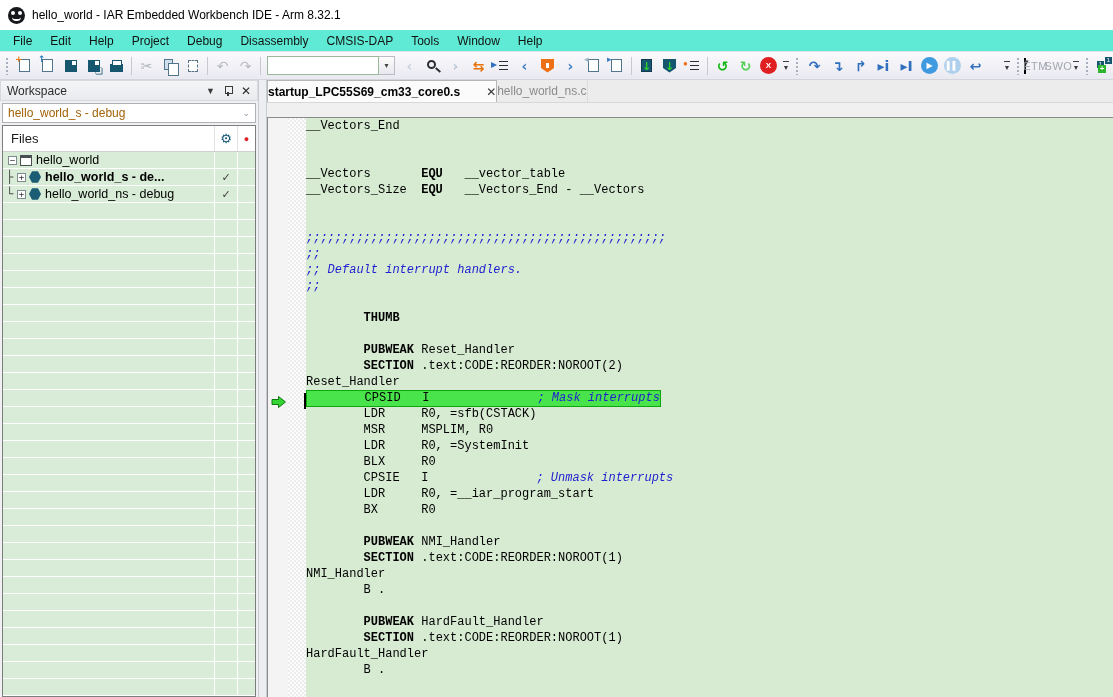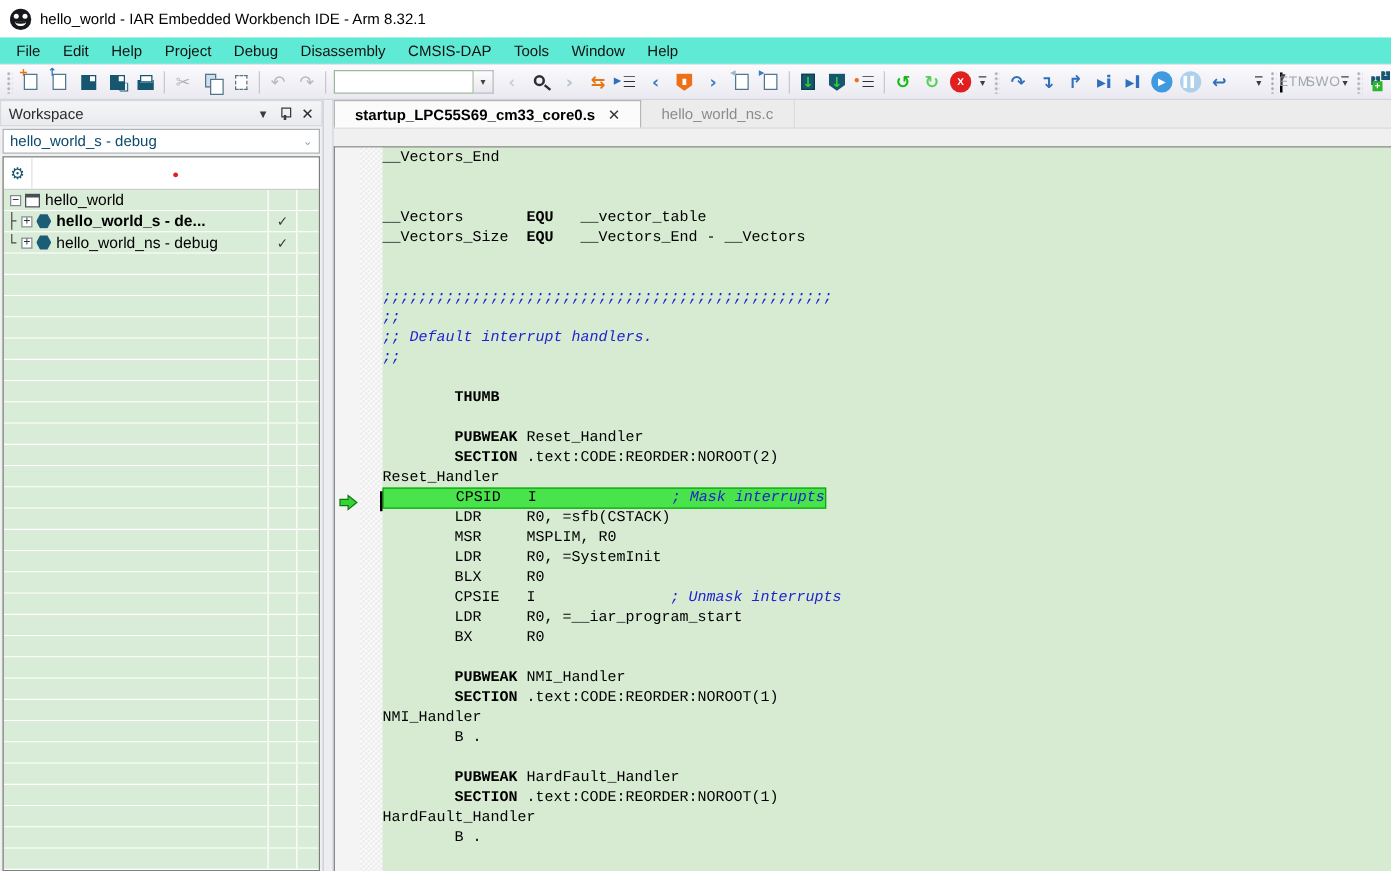--- a/index.html
+++ b/index.html
@@ -70,21 +70,21 @@
   
   .workspace { width:258px; flex:0 0 auto; display:flex; flex-direction:column; background:#f0f0f0; }
   .ws-header { height:21px; background:linear-gradient(#f4f5f6,#e9ebee); display:flex; align-items:center; padding:0 6px; border:1px solid #d7d9de; }
   .ws-title { flex:1; color:#2c2c2c; }
   .ws-hicon { color:#3a3a3a; font-size:9px; margin-left:8px; }
   .pin { width:8px; height:10px; position:relative; margin-left:9px; }
   .pin::before { content:""; position:absolute; left:1px; top:0; width:6px; height:6px; border:1.5px solid #3a3a3a; }
   .pin::after { content:""; position:absolute; left:3.5px; top:6px; width:1.5px; height:4px; background:#3a3a3a; }
   .ws-close { font-size:12px; font-weight:bold; margin-left:9px; color:#2a2a2a; }
   .ws-combo { height:20px; margin:2px 2px 1px 2px; background:#fff; border:1px solid #adb2b8; display:flex; align-items:center; padding:0 5px; }
-  .ws-combo .val { flex:1; color:#0c4a6e; }
+  .ws-combo .val { flex:1; color:#a16207; }
   .ws-combo .chev { color:#8e9aa6; font-size:9px; }
   .ws-files { flex:1; margin:1px 2px 0 2px; border:1px solid #7d7d7d; background:#d9ecd7; display:flex; flex-direction:column; overflow:hidden; }
   .ws-files-header { height:26px; background:#fff; border-bottom:1px solid #cfcfcf; display:flex; align-items:stretch; flex:0 0 auto; }
   .ws-files-header .h1 { width:212px; display:flex; align-items:center; padding-left:8px; font-size:13px; color:#1a1a1a; border-right:1px solid #e2e2e2; }
   .ws-files-header .h2 { width:23px; display:flex; align-items:center; justify-content:center; color:#16566f; font-size:13px; border-right:1px solid #e2e2e2; }
   .ws-files-header .h3 { flex:1; display:flex; align-items:center; justify-content:center; color:#e02020; font-size:9px; }
   .ws-tree { flex:1; overflow:hidden; }
   .trow { height:17px; display:flex; align-items:stretch; border-bottom:1px solid #fff; background:#d9ecd7; }
   .trow .c1 { width:212px; display:flex; align-items:center; border-right:1px solid #fff; overflow:hidden; white-space:nowrap; }
   .trow .c2 { width:23px; display:flex; align-items:center; justify-content:center; border-right:1px solid #fff; color:#3c3c3c; font-size:11px; }
@@ -95,21 +95,21 @@
   .icon-module { width:12px; height:12px; background:#1b5d74; clip-path:polygon(25% 3%,75% 3%,100% 50%,75% 97%,25% 97%,0 50%); flex:0 0 auto; margin-right:4px; }
   .tlabel { font-size:12.5px; color:#000; }
   .tlabel.bold { font-weight:bold; }
 
   
   .splitter { width:9px; flex:0 0 auto; background:#eceef2; border-left:1px solid #c9ccd4; border-right:1px solid #c9ccd4; }
 
   
   .editor { flex:1; display:flex; flex-direction:column; background:#f0f0f0; min-width:0; }
   .tabbar { height:23px; display:flex; align-items:flex-end; background:#ececec; border-bottom:1px solid #d8d8d8; flex:0 0 auto; }
-  .tab { height:22px; display:flex; align-items:center; padding:0 16px; font-size:12px; }
+  .tab { height:22px; display:flex; align-items:center; padding:0 0; font-size:12px;gap:16px; }
   .tab.active { background:#fbfbfb; border:1px solid #b6b6b6; border-bottom:none; font-weight:bold; color:#000; }
   .tab.active .close { margin-left:10px; font-weight:bold; color:#333; font-size:12px; }
   .tab.inactive { color:#8b8b8b; border-right:1px solid #dcdcdc; }
   .tabspace { height:14px; background:#f0f0f0; flex:0 0 auto; }
   .editor-frame { flex:1; position:relative; border-top:1px solid #8a8a8a; border-left:1px solid #8a8a8a; background:#d7ebd3; overflow:hidden; }
   .ed-margin { position:absolute; left:0; top:0; bottom:0; width:20px; background:#f4f4f4; }
   .ed-gutter { position:absolute; left:20px; top:0; bottom:0; width:18px; background-color:#ededed;
     background-image:linear-gradient(45deg,#fbfbfb 25%,transparent 25%,transparent 75%,#fbfbfb 75%),linear-gradient(45deg,#fbfbfb 25%,transparent 25%,transparent 75%,#fbfbfb 75%);
     background-size:4px 4px; background-position:0 0,2px 2px; }
   .code { position:absolute; left:38px; top:0; right:0; bottom:0; padding-top:0; font-family:"Liberation Mono","DejaVu Sans Mono",monospace; font-size:12px; line-height:16px; white-space:pre; }
@@ -313,20 +313,21 @@
         <span class="ws-hicon">▼</span>
         <span class="pin"></span>
         <span class="ws-close">✕</span>
       </div>
       <div class="ws-combo">
         <span class="val">hello_world_s - debug</span>
         <span class="chev">⌄</span>
       </div>
       <div class="ws-files">
         <div class="ws-files-header">
+          <span class="h1">Files</span>
           <span class="h2">⚙</span>
           <span class="h3">●</span>
         </div>
         <div class="ws-tree" id="ws-tree">
             <div class="trow">
               <span class="c1">
                 <span style="width: 4px;"></span>
                 <span class="expander">−</span>
                 <span class="icon-project"></span>
                 <span class="tlabel">hello_world</span>

